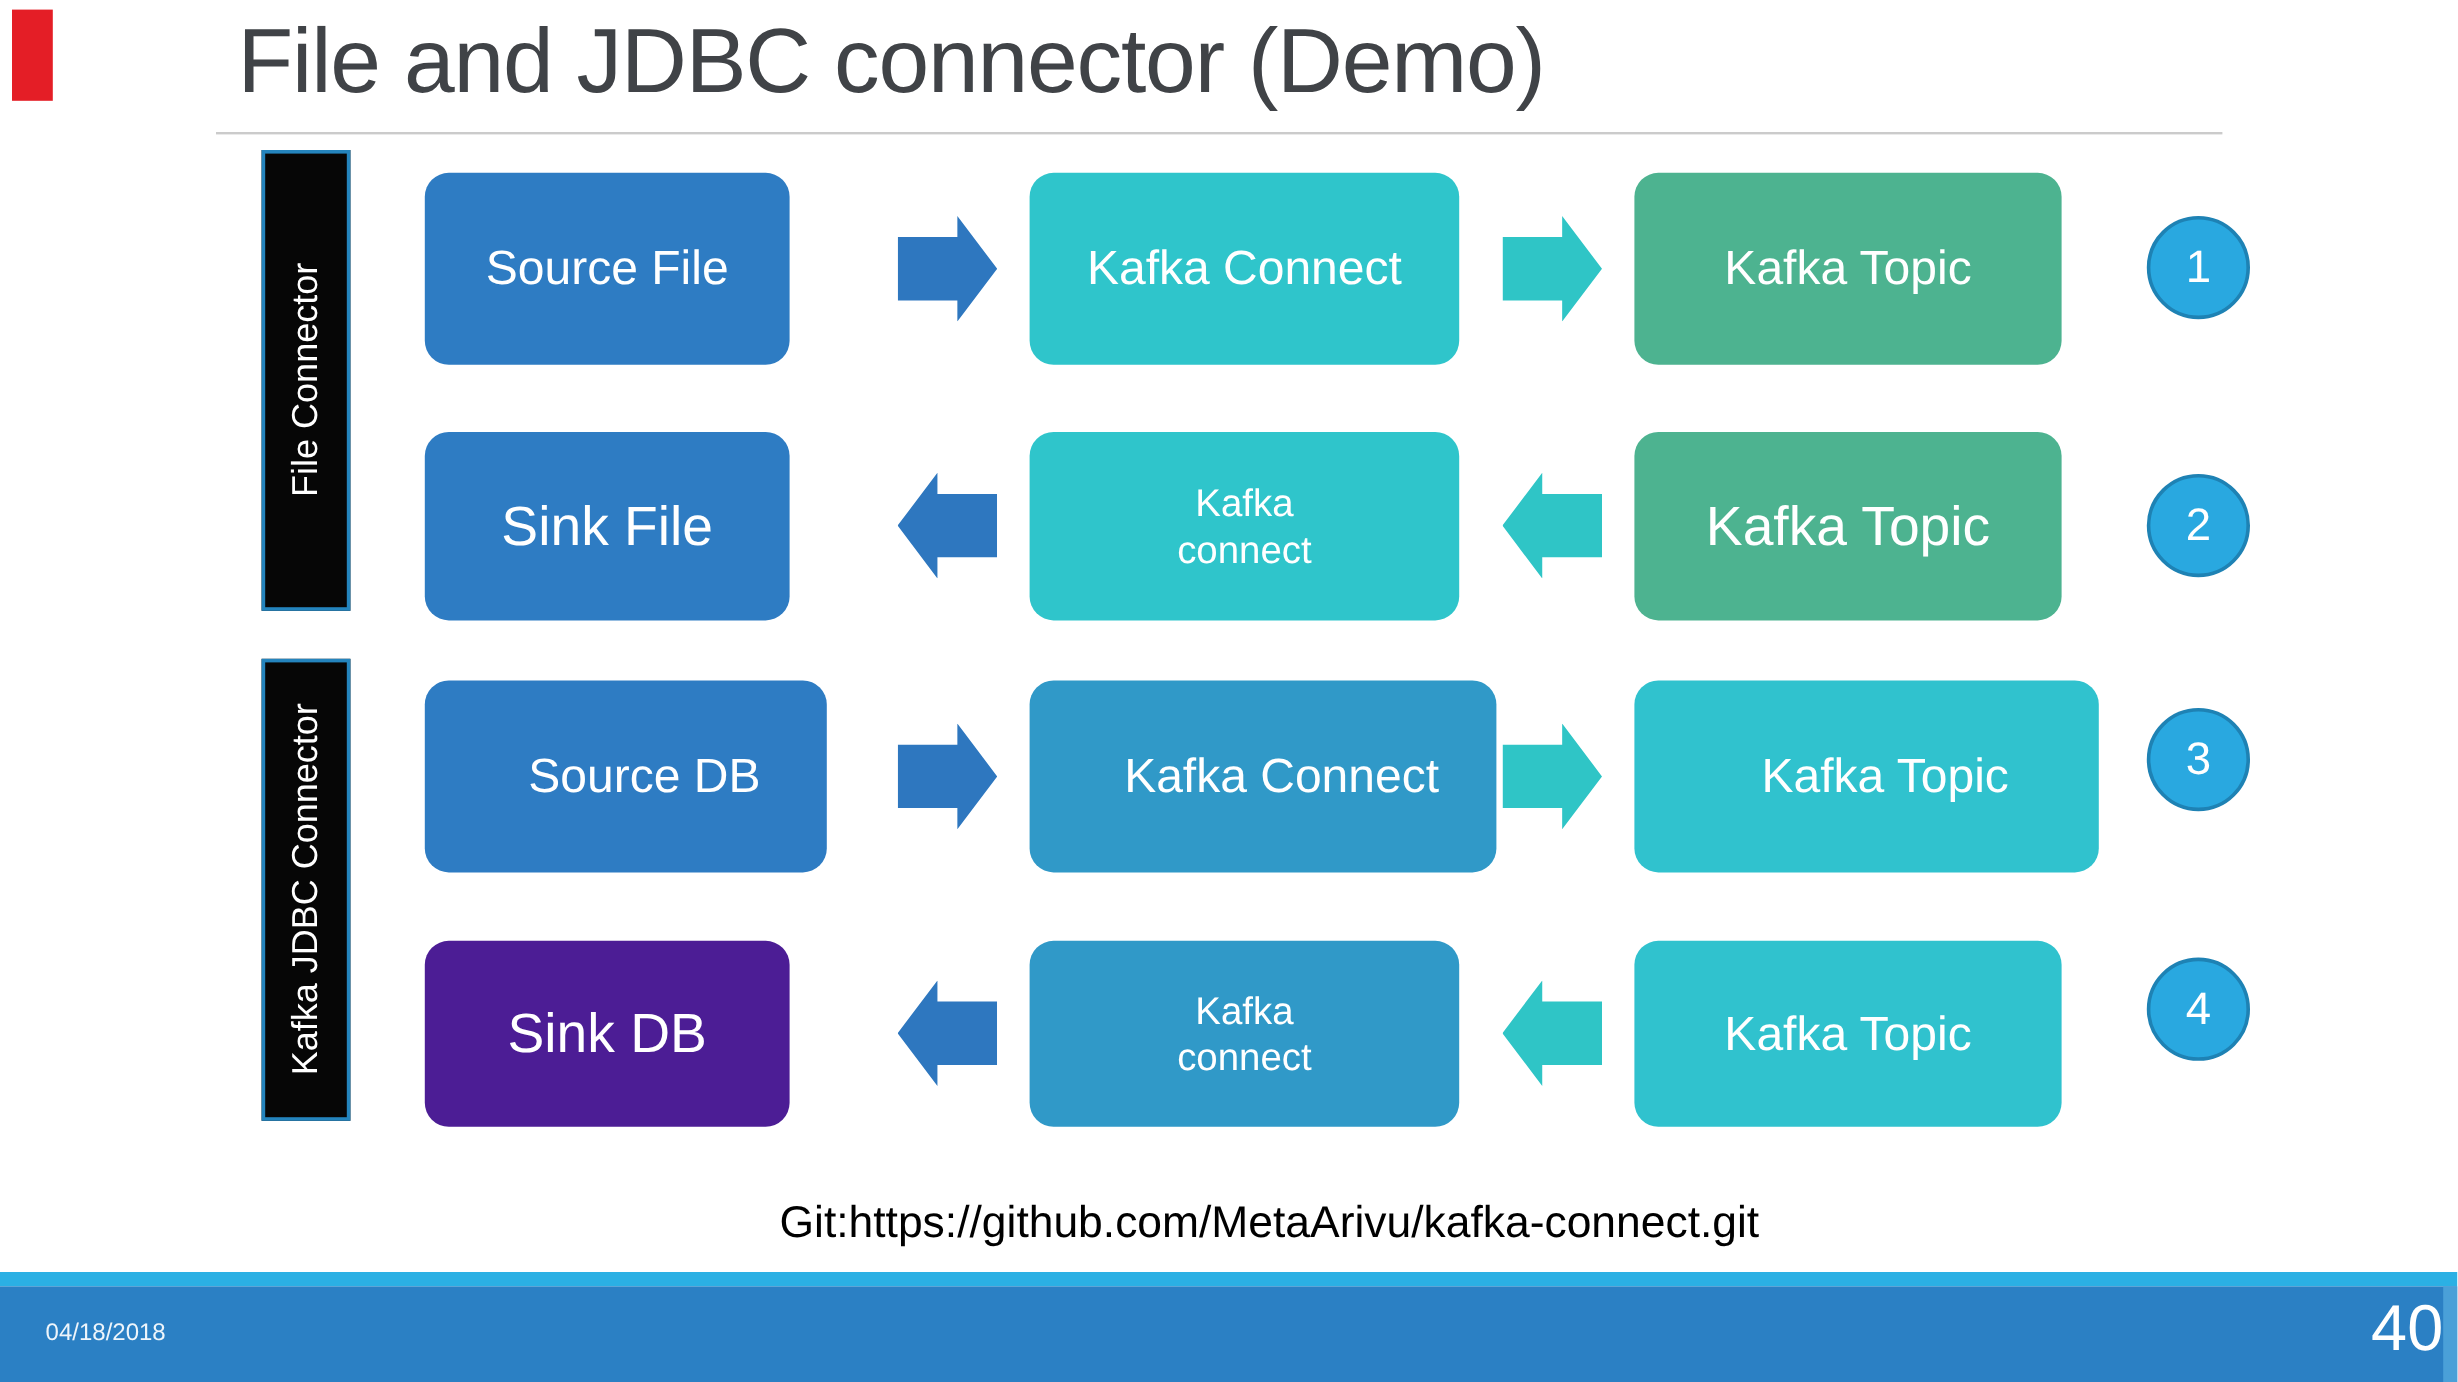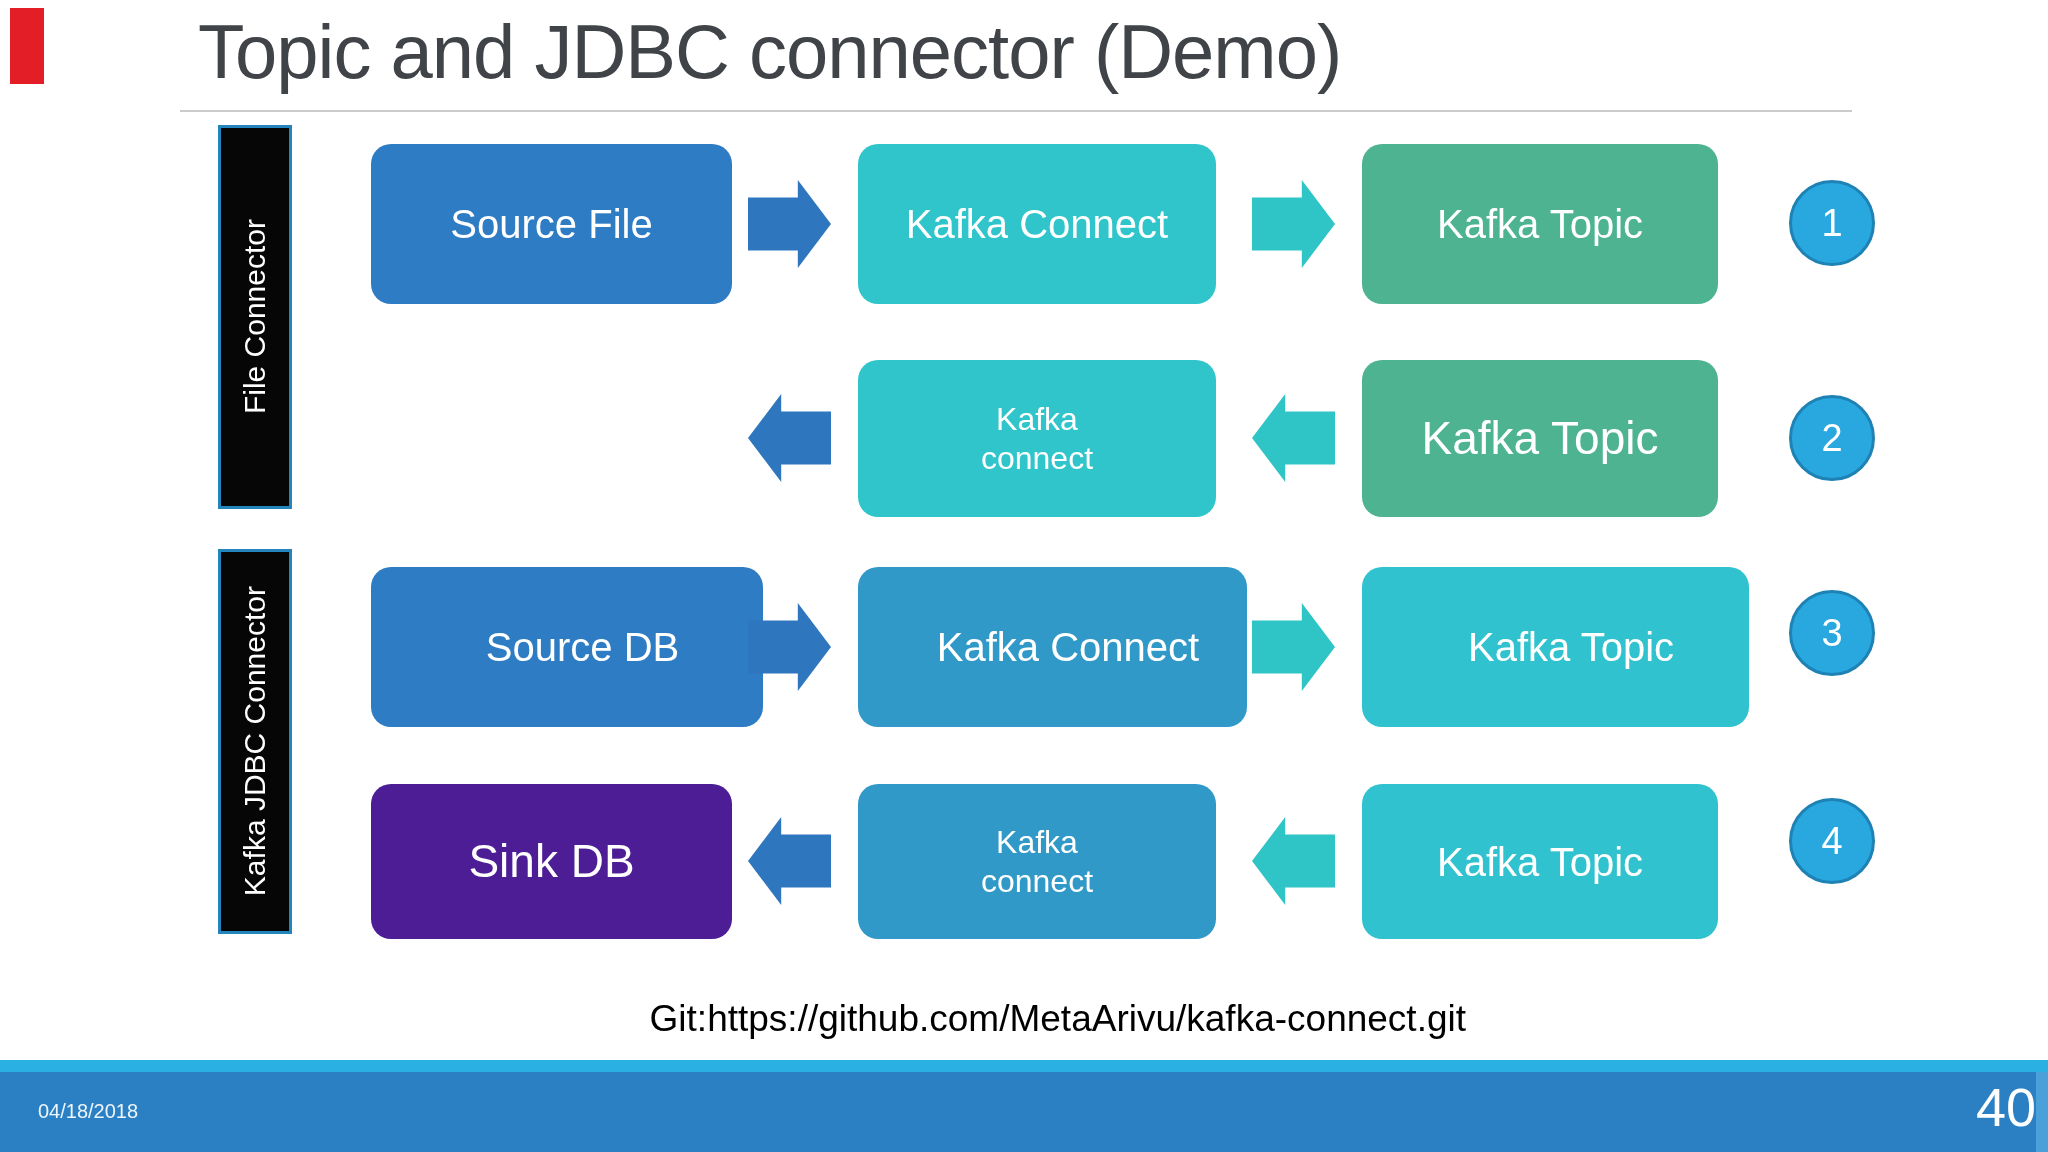--- a/index.html
+++ b/index.html
@@ -40,21 +40,21 @@
   }
 
   
   .box {
     position: absolute;
     border-radius: 20px;
     display: flex; align-items: center; justify-content: center;
     color: #ffffff; text-align: center;
     white-space: pre-line; line-height: 1.2;
   }
-  .c1 { left: 371px; width: 361px; }
+  .c1 { left: 354px; width: 304px; }
   .c2 { left: 858px; width: 358px; }
   .c3 { left: 1362px; width: 356px; }
   .r1 { top: 144px; height: 160px; }
   .r2 { top: 360px; height: 157px; }
   .r3 { top: 567px; height: 160px; padding-left: 31px; }
   .r4 { top: 784px; height: 155px; }
   .fs-md { font-size: 40px; }
   .fs-ml { font-size: 32px; }
   .fs-lg { font-size: 46px; }
 
@@ -101,39 +101,40 @@
     right: 12px; top: 1076px; font-size: 54px; color: #ffffff;
   }
 </style>
 </head>
 <body>
 
 <div id="slide">
 
   <div class="abs red-marker" style="background-color: rgb(228, 30, 38);"></div>
 
-  <div class="abs title">Topic and JDBC connector (Demo)</div>
+  <div class="abs title">File and JDBC connector (Demo)</div>
   <div class="abs title-rule"></div>
 
   <div class="abs lane lane-1">
     <span class="lane-label">File Connector</span>
   </div>
   <div class="abs lane lane-2">
     <span class="lane-label">Kafka JDBC Connector</span>
   </div>
 
   <div class="box c1 r1 fs-md" style="background-color: rgb(46, 124, 195);">Source File</div>
   <div class="arrow right a1 ar1" style="background-color: rgb(46, 119, 191);"></div>
   <div class="box c2 r1 fs-md" style="background-color: rgb(47, 197, 203);">Kafka Connect</div>
   <div class="arrow right a2 ar1" style="background-color: rgb(47, 197, 198);"></div>
   <div class="box c3 r1 fs-md" style="background-color: rgb(77, 179, 144);">Kafka Topic</div>
   <div class="step-circle sc1" style="background-color: rgb(41, 168, 224);">
     <span>1</span>
   </div>
 
+  <div class="box c1 r2 fs-lg" style="background-color: rgb(46, 124, 195);">Sink File</div>
   <div class="arrow left a1 ar2" style="background-color: rgb(46, 119, 191);"></div>
   <div class="box c2 r2 fs-ml" style="background-color: rgb(47, 197, 203);">Kafka
 connect</div>
   <div class="arrow left a2 ar2" style="background-color: rgb(47, 197, 198);"></div>
   <div class="box c3 r2 fs-lg" style="background-color: rgb(77, 179, 144);">Kafka Topic</div>
   <div class="step-circle sc2" style="background-color: rgb(41, 168, 224);">
     <span>2</span>
   </div>
 
   <div class="box c1 r3 fs-md" style="background-color: rgb(46, 124, 195);">Source DB</div>

